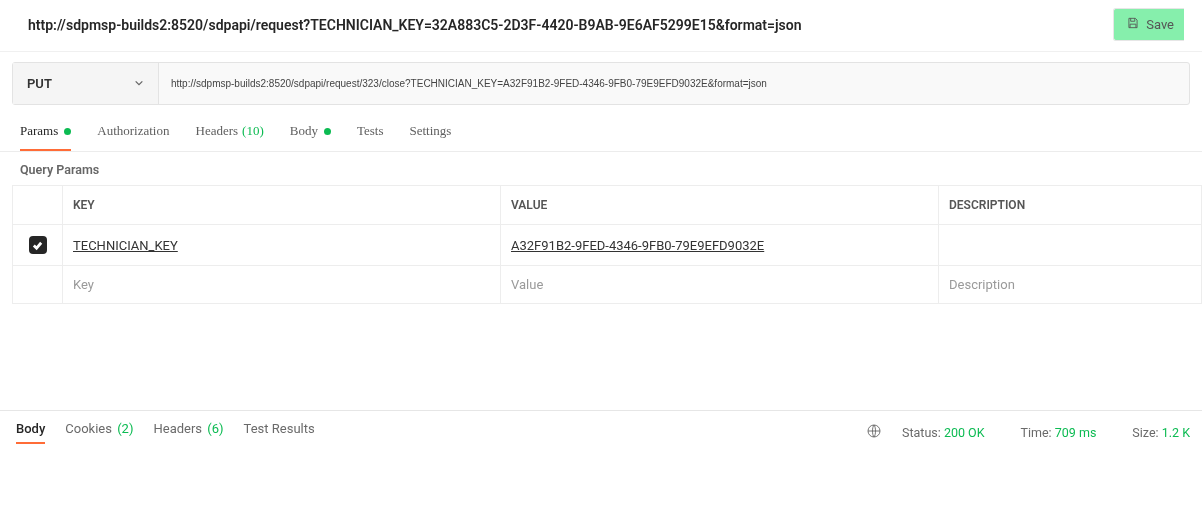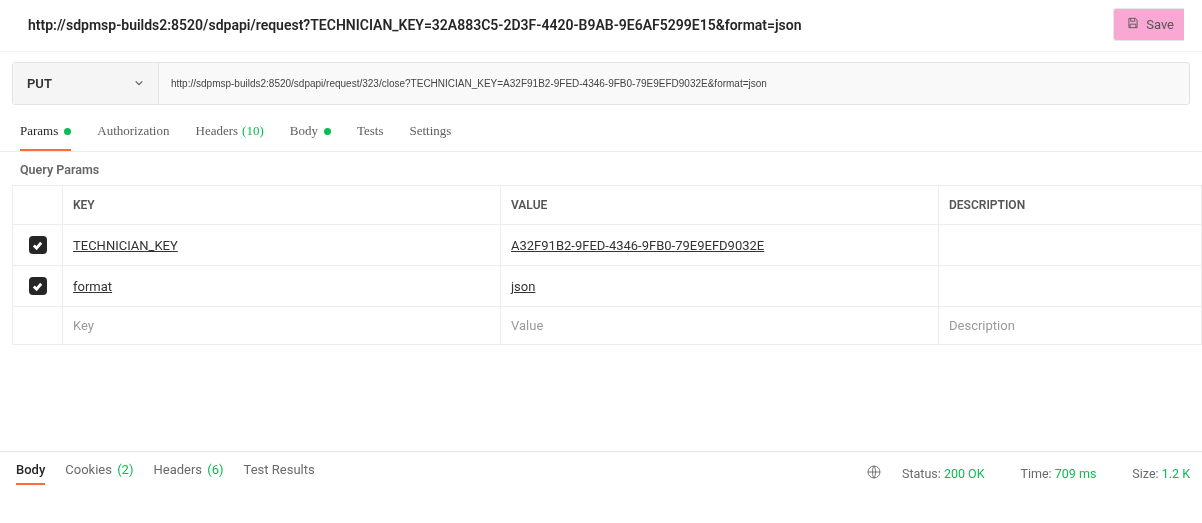--- a/index.html
+++ b/index.html
@@ -22,21 +22,21 @@
     font-size: 14px;
     font-weight: 600;
     color: #262626;
     white-space: nowrap;
     overflow: hidden;
   }
   .save-btn {
     display: flex;
     align-items: center;
     gap: 6px;
-    background: #f9a8d4;
+    background: #86efac;
     border: 1px solid #e6e6e6;
     border-right: none;
     border-radius: 3px 0 0 3px;
     padding: 7px 10px 7px 12px;
     font-size: 13px;
     color: #555;
     cursor: pointer;
     justify-content: space-between;
   }
   .save-btn svg { width:14px; height:14px; stroke:#555; fill:none; stroke-width:1.5; }
@@ -222,30 +222,20 @@
       <td class="chkcell"><span class="chkbox">
             <svg viewBox="0 0 12 12">
               <path d="M2 6l3 3 5-6"></path>
             </svg>
           </span></td>
       <td>TECHNICIAN_KEY</td>
       <td>A32F91B2-9FED-4346-9FB0-79E9EFD9032E</td>
       <td></td>
     </tr>
     <tr>
-      <td class="chkcell"><span class="chkbox">
-            <svg viewBox="0 0 12 12">
-              <path d="M2 6l3 3 5-6"></path>
-            </svg>
-          </span></td>
-      <td>format</td>
-      <td>json</td>
-      <td></td>
-    </tr>
-    <tr>
       <td class="chkcell"></td>
       <td><input class="cell-ph" placeholder="Key" style=""></td>
       <td><input class="cell-ph" placeholder="Value" style=""></td>
       <td><input class="cell-ph" placeholder="Description" style=""></td>
     </tr>
   </tbody>
 </table>
 
 <div class="spacer"></div>
 

